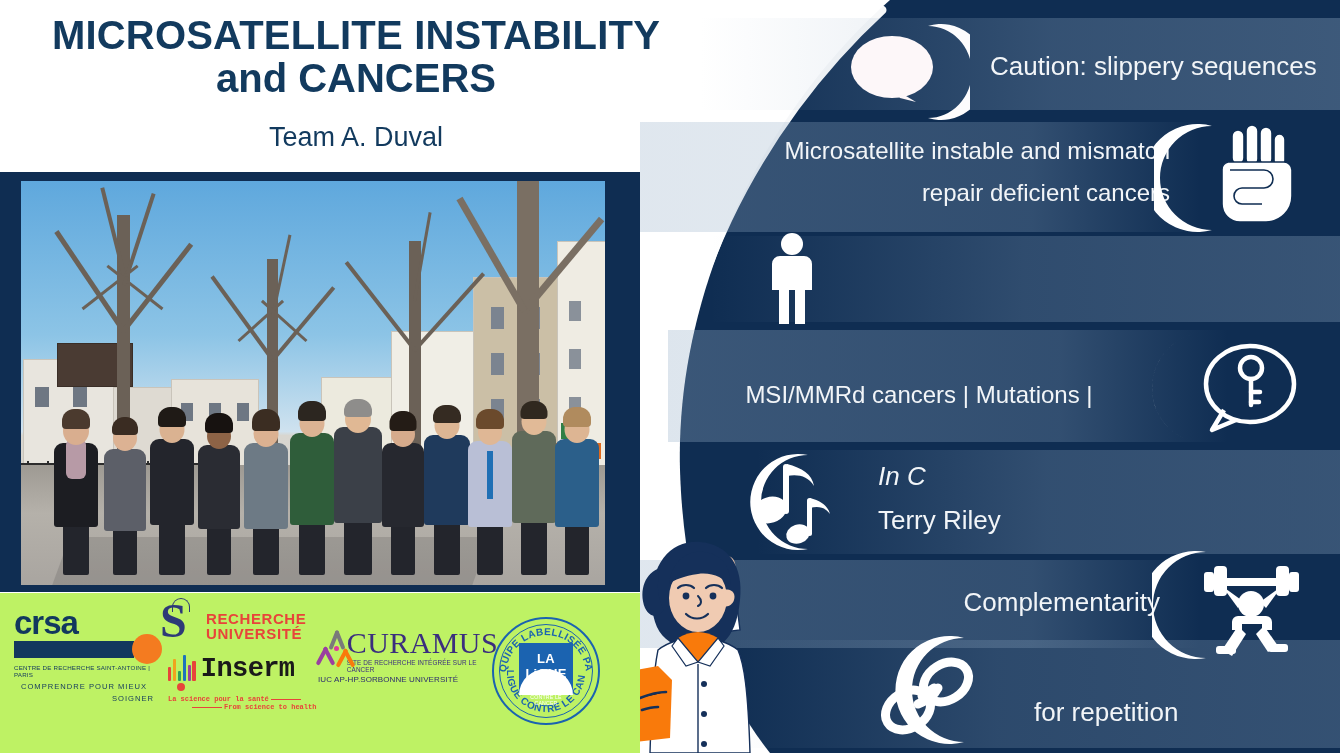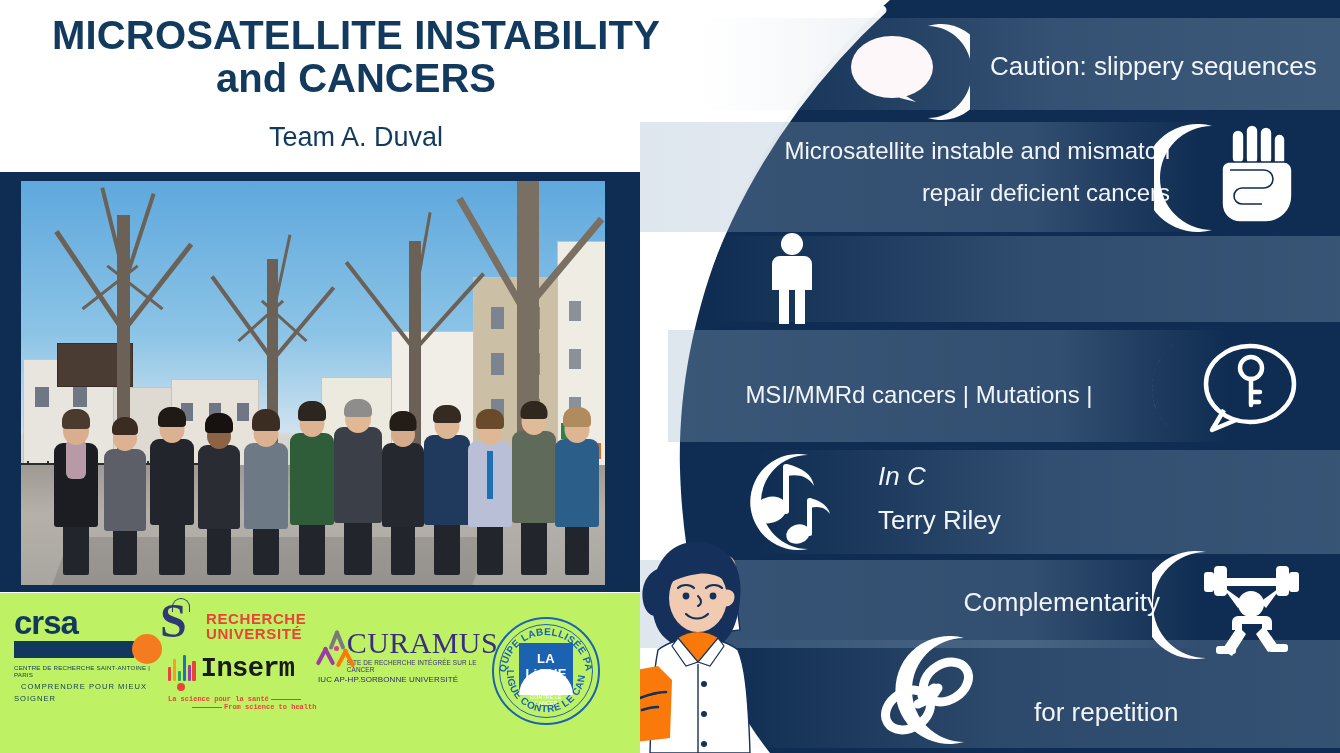--- a/index.html
+++ b/index.html
@@ -31,21 +31,21 @@
 
   
   .logos{position:absolute;left:0;bottom:0;width:640px;height:160px;background:#bef264;z-index:7;}
   .logo{position:absolute;}
   .crsa{left:14px;top:14px;width:140px;}
   .crsa .word{font-size:33px;font-weight:bold;color:#12385E;letter-spacing:-1px;line-height:.95;}
   .crsa .bar{position:relative;height:17px;background:#12385E;width:120px;margin-top:3px;}
   .crsa .dot{position:absolute;right:-28px;top:-7px;width:30px;height:30px;border-radius:50%;background:#F47B20;}
   .crsa .c1{font-size:6.2px;color:#12385E;margin-top:6px;letter-spacing:.2px;}
   .crsa .c2{font-size:7.6px;color:#12385E;margin-top:4px;letter-spacing:1px;text-align:center;}
-  .crsa .c3{font-size:7.6px;color:#12385E;margin-top:3px;letter-spacing:1px;text-align:left;}
+  .crsa .c3{font-size:7.6px;color:#12385E;margin-top:3px;letter-spacing:1px;text-align:right;}
 
   .sorb{left:160px;top:8px;width:170px;}
   .sorb-row{display:flex;align-items:center;gap:6px;}
   .sorb-mark{width:40px;height:50px;position:relative;}
   .sorb-s{font-size:48px;font-weight:bold;color:#2E3A77;font-family:"Liberation Serif",serif;line-height:.82;}
   .sorb-dome{position:absolute;left:12px;top:-3px;width:16px;height:13px;border-radius:9px 9px 0 0;border:1.6px solid #2E3A77;border-bottom:none;}
   .sorb-txt{color:#E8443A;font-weight:bold;font-size:15px;line-height:1.02;letter-spacing:.6px;}
 
   .inserm{left:168px;top:62px;width:165px;font-family:Liberation Mono, monospace;}
   .ins-row{display:flex;align-items:flex-end;gap:5px;}

